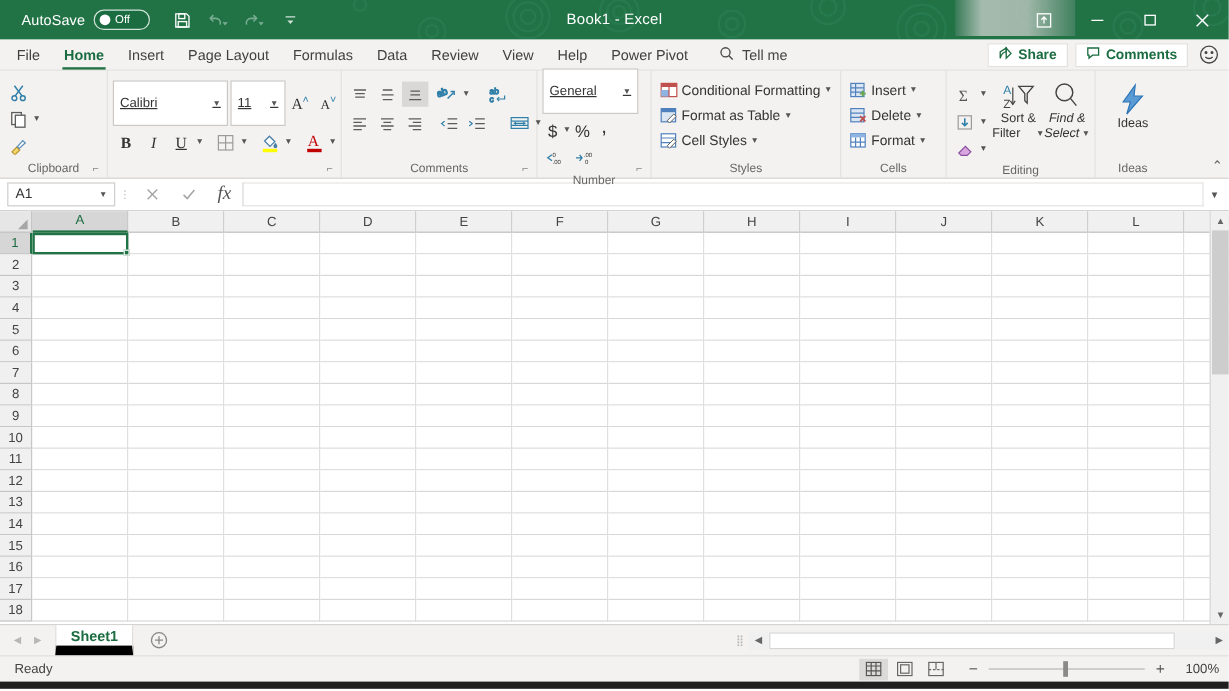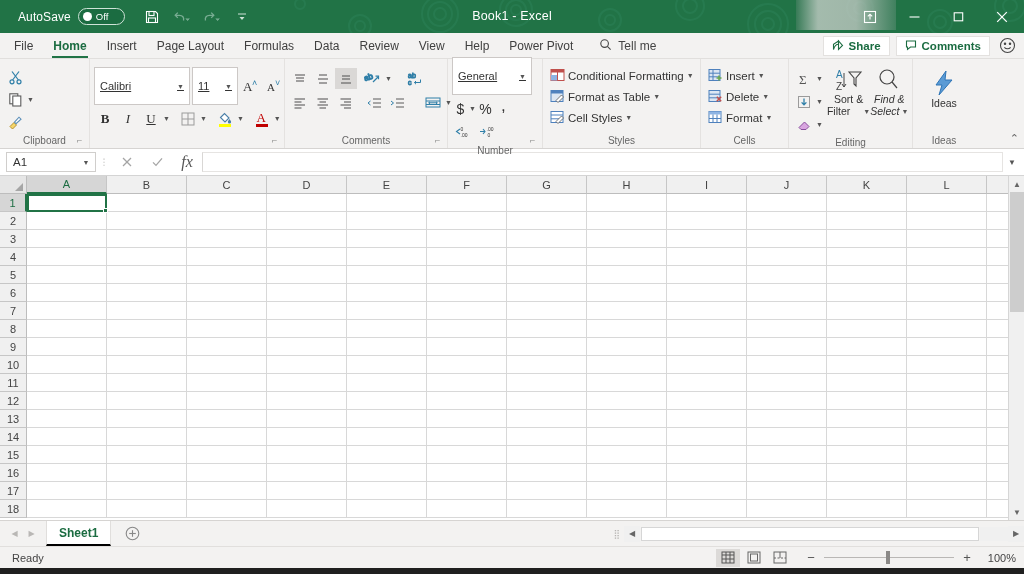--- a/index.html
+++ b/index.html
@@ -193,21 +193,21 @@
     height:26px; background:#f3f2f1; display:flex; align-items:center;
     border-top:1px solid #d6d4d2; padding-left:6px; gap:0;
   }
   .navarrow{
     width:17px; height:22px; display:flex; align-items:center; justify-content:center;
     color:#b9b7b5; font-size:8px; cursor:pointer;
   }
   .sheettab{
     height:25px; display:flex; align-items:center; padding:0 12px; font-size:12px;
     font-weight:bold; color:#1b6c41; background:#fff; border:1px solid #e0dedc;
-    border-bottom:2px solid #000000; border-top:none; cursor:pointer; margin-left:6px;
+    border-bottom:8px solid #000000; border-top:none; cursor:pointer; margin-left:6px;
   }
   .addsheet{
     width:26px; height:26px; display:flex; align-items:center; justify-content:center;
     cursor:pointer; color:#777; margin-left:8px;
   }
   .hsplit{ margin-left:auto; color:#b5b3b1; font-size:9px; line-height:8px; padding-right:4px; cursor:col-resize;}
   .hscrollbox{ display:flex; align-items:center; width:400px; height:16px; }
   .hthumb{ flex:1; height:14px; background:#fff; border:1px solid #d6d6d6; cursor:grab; margin:0 1px;}
   .hgap{ width:28px; height:14px; background:#f0f0f0;}
   .statusbar{

